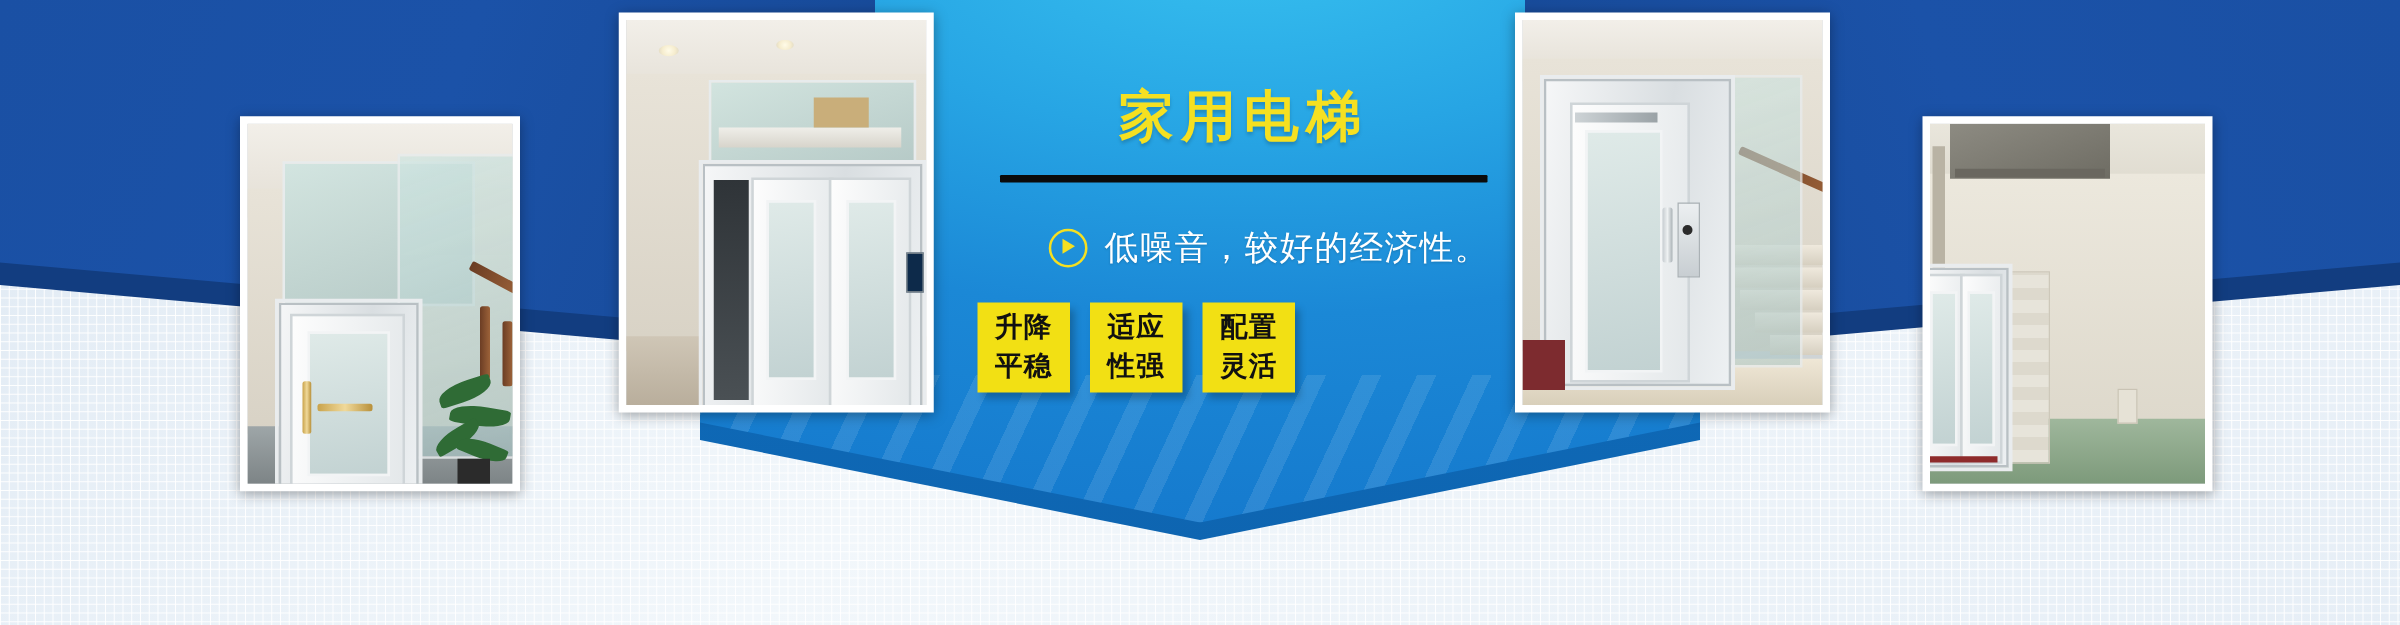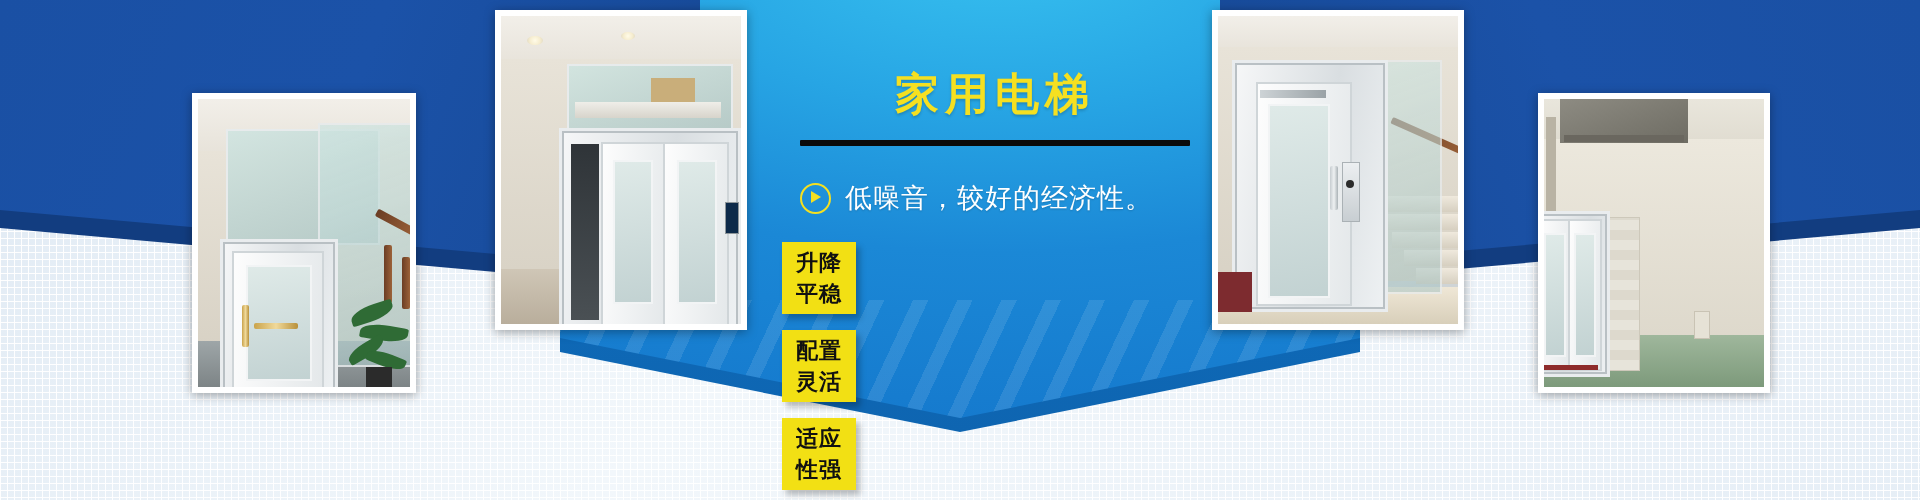--- a/index.html
+++ b/index.html
@@ -114,31 +114,31 @@
 
   
   .textblock{position:absolute;left:760px;top:70px;width:470px;}
   .title{
     color:#F5E021;font-size:44px;font-weight:bold;letter-spacing:6px;
     text-align:center;line-height:1.1;
     font-family:"DejaVu Sans","Liberation Sans",sans-serif;
     text-shadow:0 2px 3px rgba(0,0,0,.18);
   }
   .rule{height:6px;background:#0b0b0b;margin:22px 40px 0 40px;border-radius:1px;}
-  .subline{display:flex;align-items:center;gap:14px;margin:34px 0 0 40px;}
+  .subline{display:flex;align-items:center;gap:14px;margin:34px 0 0 40px;justify-content:center;}
   .arrow-ico{flex:0 0 auto;width:27px;height:27px;border:2px solid #F5E021;border-radius:50%;position:relative;}
   .arrow-ico::after{
     content:"";position:absolute;left:9px;top:6px;
     border-left:10px solid #F5E021;border-top:6px solid transparent;border-bottom:6px solid transparent;
   }
   .subtext{color:#ffffff;font-size:27px;letter-spacing:1px;
     font-family:"DejaVu Sans","Liberation Sans",sans-serif;
     text-shadow:0 1px 2px rgba(0,0,0,.18);}
 
-  .tags{display:flex;gap:16px;margin:26px 0 16px 22px;flex-direction:column;}
+  .tags{display:flex;gap:16px;margin:26px 0 16px 22px;}
   .tag{
     width:74px;height:72px;background:#F2E014;color:#111;
     display:flex;flex-direction:column;align-items:center;justify-content:center;
     font-size:22px;line-height:1.45;font-weight:bold;letter-spacing:1px;
     font-family:"DejaVu Sans","Liberation Sans",sans-serif;
     box-shadow:4px 5px 6px rgba(0,0,0,.25);
   }
   .tag span{display:block;}
 </style>
 </head>
@@ -262,23 +262,23 @@
       <span class="arrow-ico"></span>
       <span class="subtext">低噪音，较好的经济性。</span>
     </div>
 
     <div class="tags">
       <div class="tag">
         <span>升降</span>
         <span>平稳</span>
       </div>
       <div class="tag">
+        <span>适应</span>
+        <span>性强</span>
+      </div>
+      <div class="tag">
         <span>配置</span>
         <span>灵活</span>
       </div>
-      <div class="tag">
-        <span>适应</span>
-        <span>性强</span>
-      </div>
     </div>
 
   </div>
 </div>
 
 </body></html>

